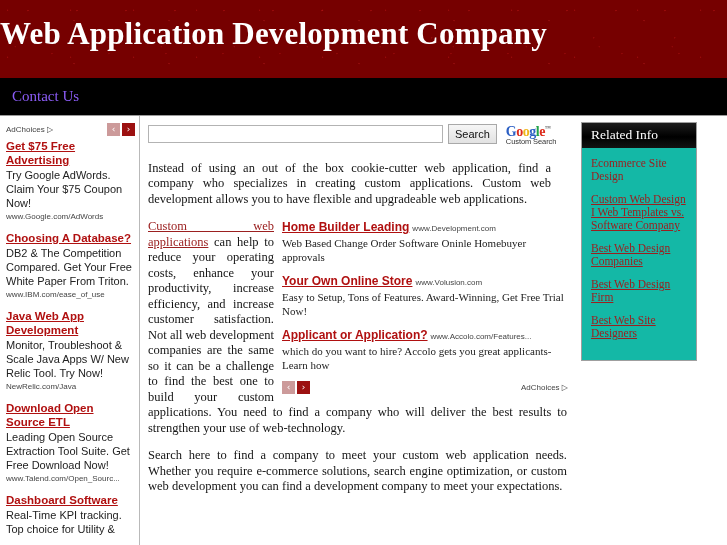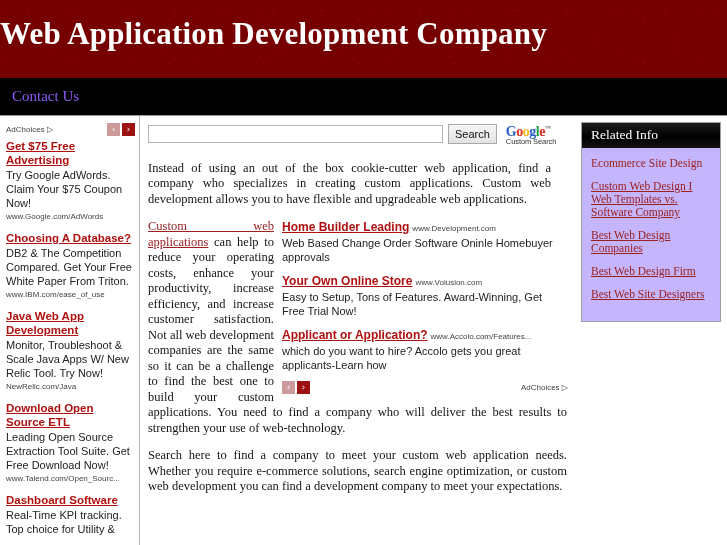--- a/index.html
+++ b/index.html
@@ -219,21 +219,21 @@
   .iad-url {
     color: #444444;
     font-size: 8px;
     font-family: "Liberation Sans", sans-serif;
     margin-left: 3px;
   }
   .iad-desc {
     color: #222222;
     font-size: 11px;
     line-height: 13.5px;
-    font-family: Liberation Sans, sans-serif;
+    font-family: Liberation Serif, serif;
     margin-top: 1px;
   }
   .iad-footer {
     display: flex;
     align-items: center;
     justify-content: space-between;
     margin-top: 4px;
   }
   .flow-para {
     font-family: "Liberation Serif", serif;
@@ -246,22 +246,22 @@
 
   
   #right-sidebar {
     width: 130px;
     min-width: 130px;
     padding: 6px 8px 0 4px;
     box-sizing: border-box;
   }
   #related-box {
     border: 1px solid #9f9f9f;
-    background: #c4b5fd;
-    width: 140px;
+    background: #14b8a6;
+    width: 116px;
     box-sizing: border-box;
   }
   #related-header {
     background: linear-gradient(#1d1d1d, #000000 55%, #121212);
     color: #ffffff;
     font-family: "Liberation Serif", serif;
     font-size: 13.5px;
     padding: 4px 8px 5px 9px;
   }
   #related-list {

